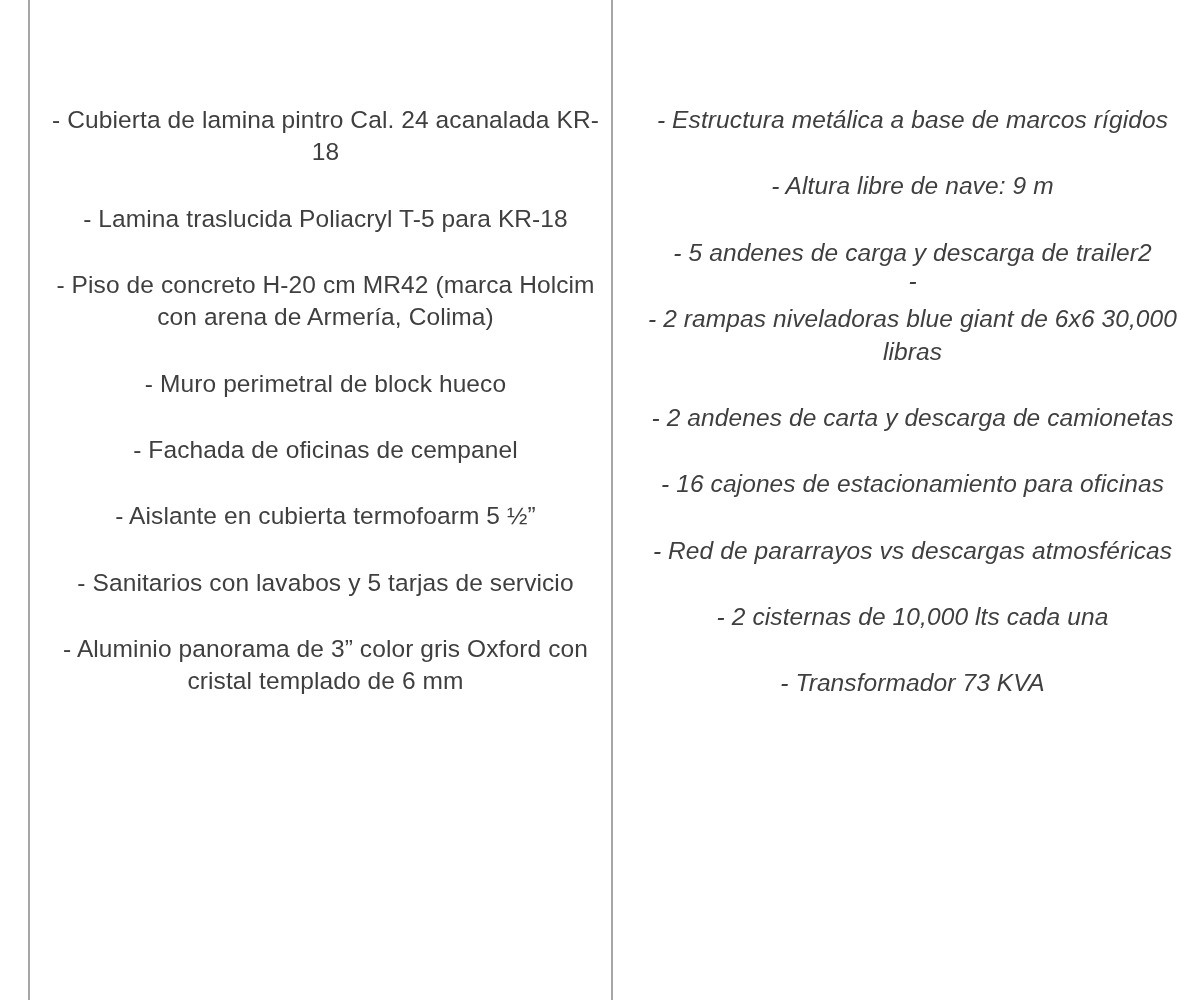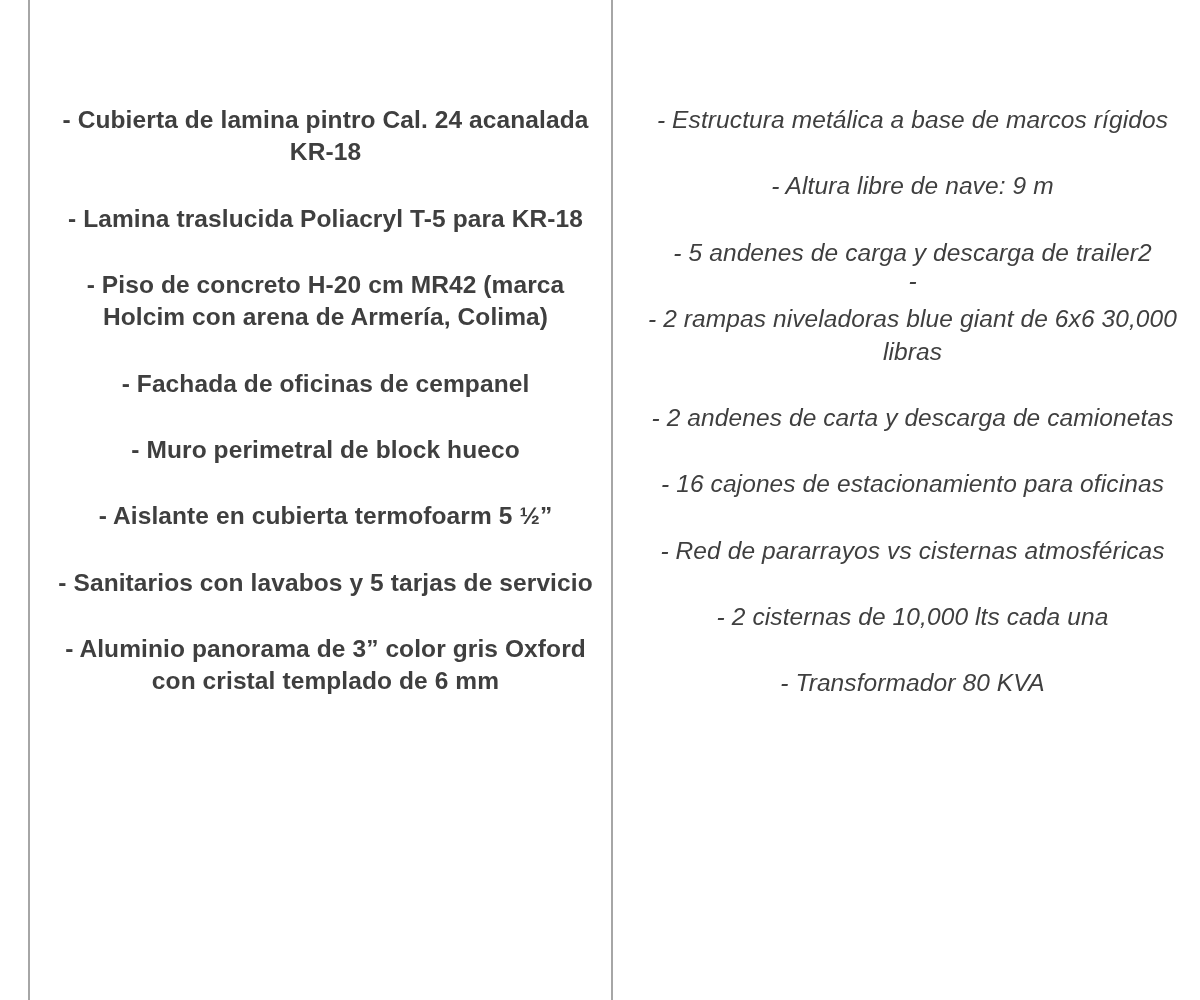--- a/index.html
+++ b/index.html
@@ -59,21 +59,20 @@
   .bullet-line {
     text-align: center;
     font-size: 24.5px;
     line-height: 1.32;
     color: #3f3f3f;
     letter-spacing: 0.1px;
   }
 
   .col-left .bullet-line {
     margin-bottom: 34px;
-    font-weight: bold;
   }
   .col-right .bullet-line {
     margin-bottom: 34px;
   }
 
   .dash {
     display: inline;
   }
 
   .tight {
@@ -103,25 +102,25 @@
     <div class="bullet-line">
       <span class="dash">-</span>
       <span>Lamina traslucida Poliacryl  T-5 para KR-18</span>
     </div>
     <div class="bullet-line">
       <span class="dash">-</span>
       <span>Piso de concreto H-20 cm MR42 (marca Holcim con arena de Armería, Colima)</span>
     </div>
     <div class="bullet-line">
       <span class="dash">-</span>
-      <span>Fachada de oficinas de cempanel</span>
+      <span>Muro perimetral de block hueco</span>
     </div>
     <div class="bullet-line">
       <span class="dash">-</span>
-      <span>Muro perimetral de block hueco</span>
+      <span>Fachada de oficinas de cempanel</span>
     </div>
     <div class="bullet-line">
       <span class="dash">-</span>
       <span>Aislante en cubierta termofoarm 5 ½”</span>
     </div>
     <div class="bullet-line">
       <span class="dash">-</span>
       <span>Sanitarios con lavabos y 5 tarjas de servicio</span>
     </div>
     <div class="bullet-line">
@@ -156,25 +155,25 @@
     <div class="bullet-line">
       <span class="dash">-</span>
       <span>2  andenes de carta y descarga de camionetas</span>
     </div>
     <div class="bullet-line">
       <span class="dash">-</span>
       <span>16 cajones de estacionamiento para oficinas</span>
     </div>
     <div class="bullet-line">
       <span class="dash">-</span>
-      <span>Red de pararrayos vs cisternas atmosféricas</span>
+      <span>Red de pararrayos vs descargas atmosféricas</span>
     </div>
     <div class="bullet-line">
       <span class="dash">-</span>
       <span>2 cisternas de 10,000 lts cada una</span>
     </div>
     <div class="bullet-line">
       <span class="dash">-</span>
-      <span>Transformador 80 KVA</span>
+      <span>Transformador 73 KVA</span>
     </div>
   </div>
 
 </div>
 
 </body></html>

